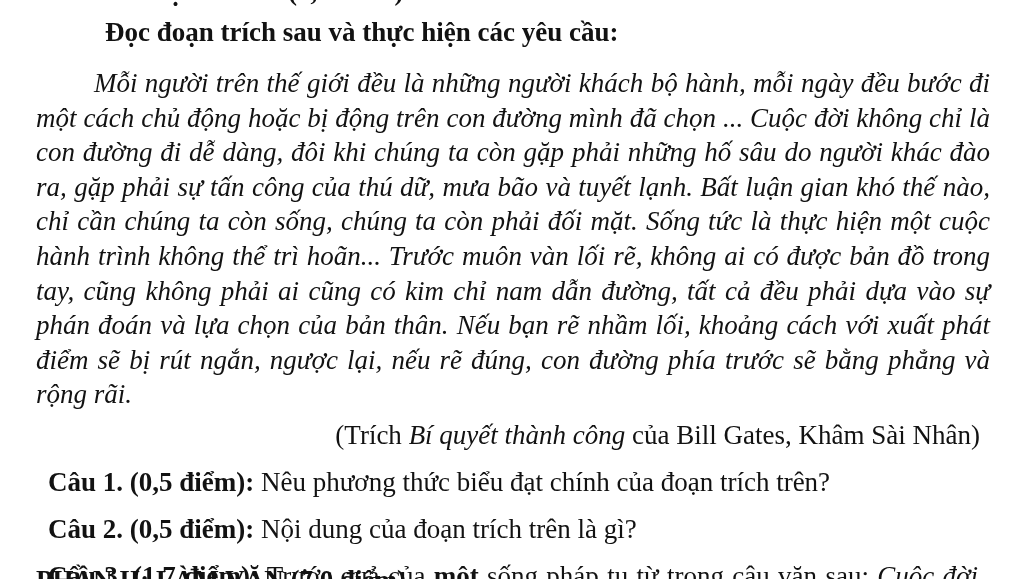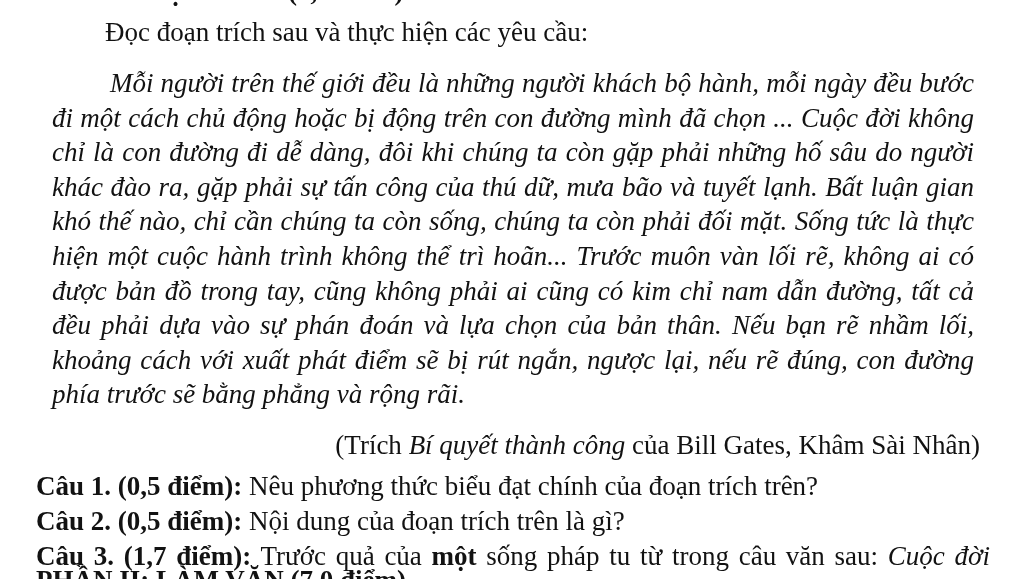--- a/index.html
+++ b/index.html
@@ -6,25 +6,25 @@
   body {
     width: 1024px; height: 579px; overflow: hidden;
     background: #ffffff; color: #121212;
     font-family: "Liberation Serif", "DejaVu Serif", serif;
     position: relative;
   }
   .doc { position: absolute; inset: 0; padding: 14px 34px 0 36px; font-size: 27px; }
   .frag { position: absolute; left: 36px; font-weight: 700; line-height: 35px; white-space: nowrap; }
   .frag-top { top: -26px; }
   .frag-bottom { top: 563px; }
-  .heading { margin: 0 0 16px 0; font-weight: 400; line-height: 36px; text-indent: 69px; }
-  .passage { margin: 16px; font-style: italic; line-height: 34.6px; text-align: justify; text-indent: 58px; }
+  .heading { margin: 0 0 16px 0; font-weight: 700; line-height: 36px; text-indent: 69px; }
+  .passage { margin: 0; font-style: italic; line-height: 34.6px; text-align: justify; text-indent: 58px; }
   .citation { margin: 6px; line-height: 35px; text-align: right; padding-right: 4px; }
   .citation i, .q i { font-style: italic; }
-  .q { margin: 0; line-height: 35px; text-align: justify; }
+  .q { margin: 12px; line-height: 35px; text-align: justify; }
   .q b { font-weight: 700; }
 </style>
 </head>
 <body>
 
 <div class="doc">
 
   <div class="frag frag-top">PHẦN I: ĐỌC HIỂU (3,0 điểm)</div>
 
   <p class="heading">Đọc đoạn trích sau và thực hiện các yêu cầu:</p>

